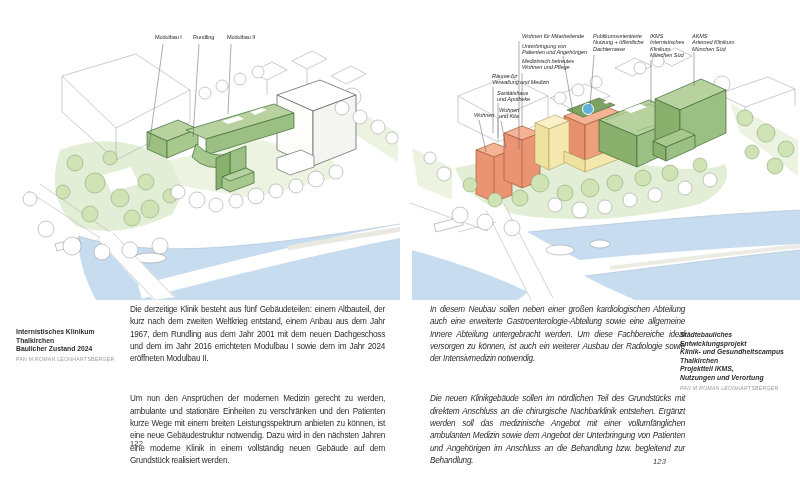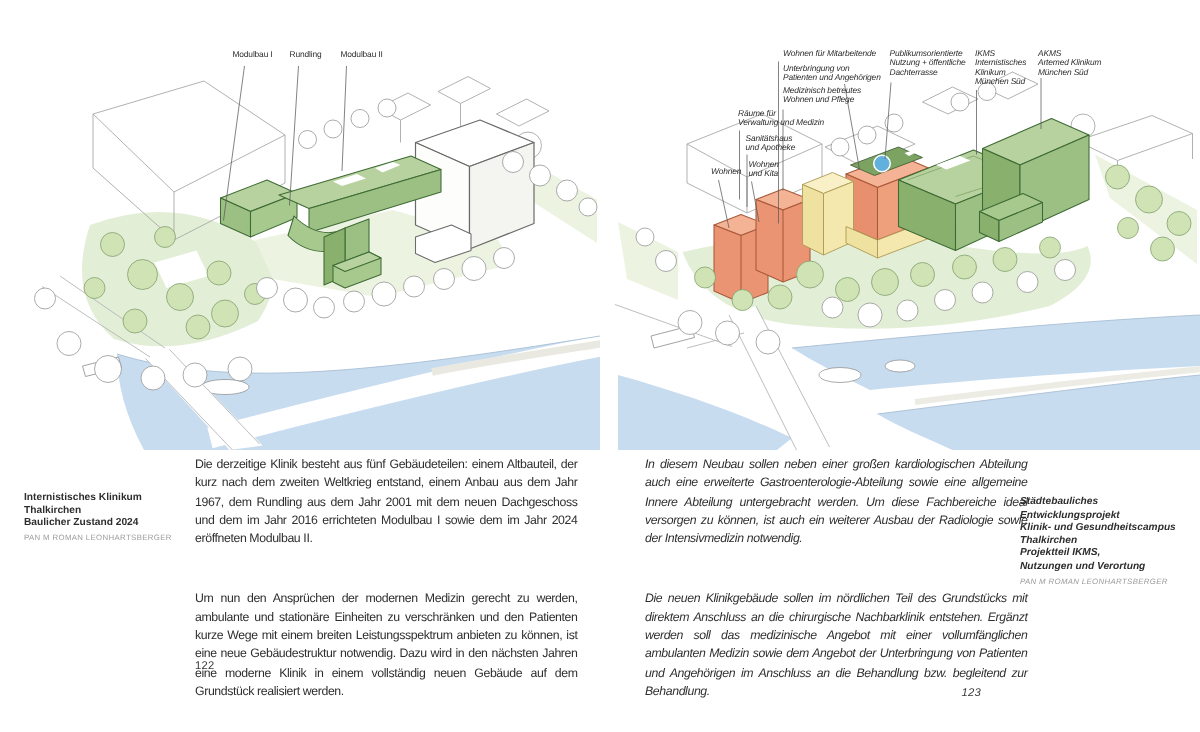--- a/index.html
+++ b/index.html
@@ -319,14 +319,14 @@
 Projektteil IKMS,
 Nutzungen und Verortung</div>
     <div class="cap-credit">PAN M ROMAN LEONHARTSBERGER</div>
   </div>
 
   <div class="body-col" style="left:30px;top:304px;">
     <p>In diesem Neubau sollen neben einer großen kardiologischen Abteilung auch eine erweiterte Gastroenterologie-Abteilung sowie eine allgemeine Innere Abteilung untergebracht werden. Um diese Fachbereiche ideal versorgen zu können, ist auch ein weiterer Ausbau der Radiologie sowie der Intensivmedizin notwendig.</p>
     <p class="second">Die neuen Klinikgebäude sollen im nördlichen Teil des Grundstücks mit direktem Anschluss an die chirurgische Nachbarklinik entstehen. Ergänzt werden soll das medizinische Angebot mit einer vollumfänglichen ambulanten Medizin sowie dem Angebot der Unterbringung von Patienten und Angehörigen im Anschluss an die Behandlung bzw. begleitend zur Behandlung.</p>
   </div>
 
-  <div class="pagenum" style="left:241px;top:457px;">123</div>
+  <div class="pagenum" style="left:253px;top:457px;">123</div>
 </div>
 
 </body></html>

